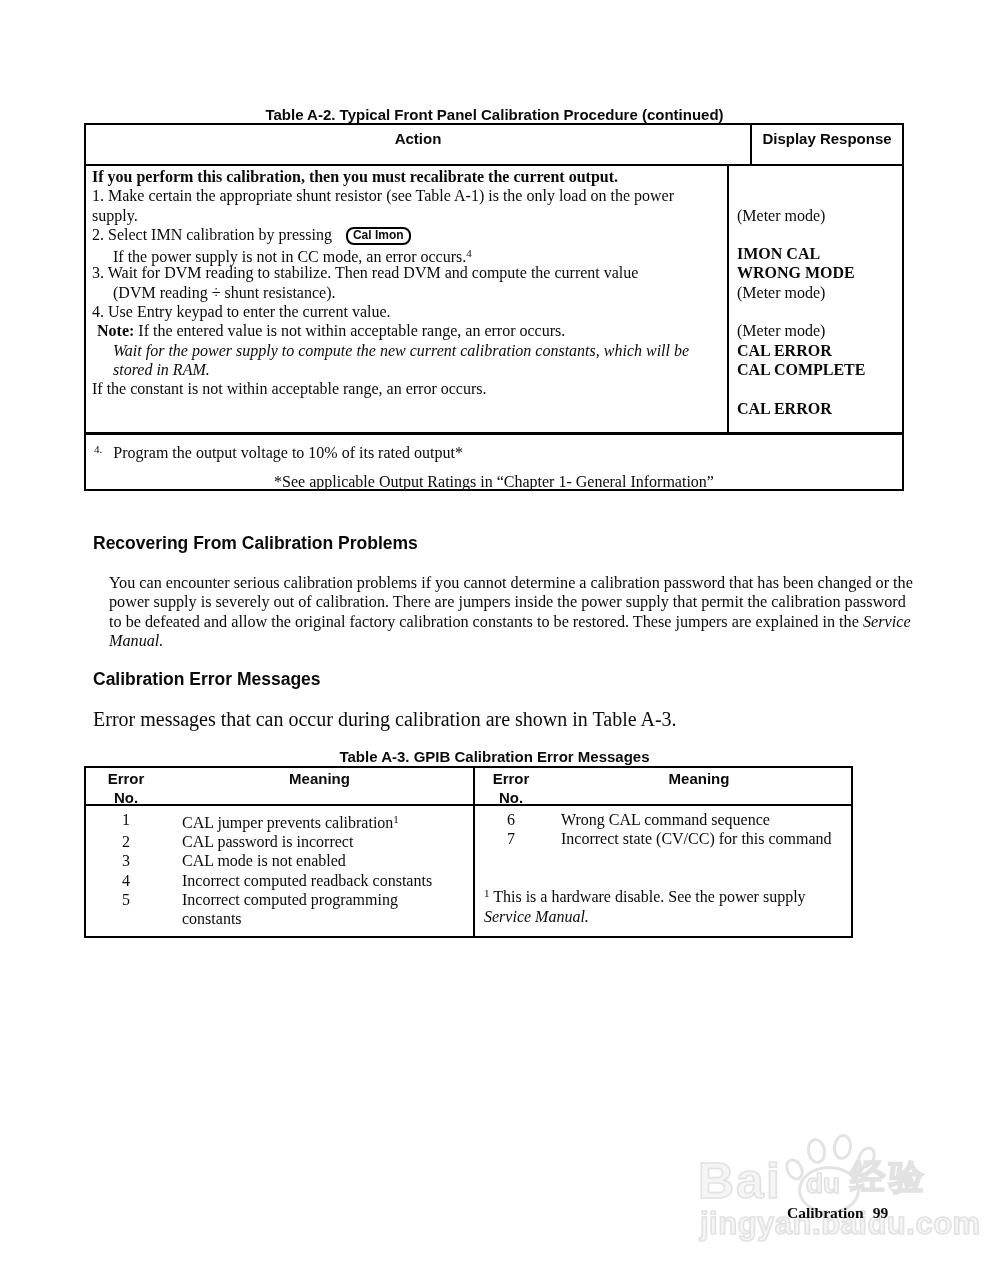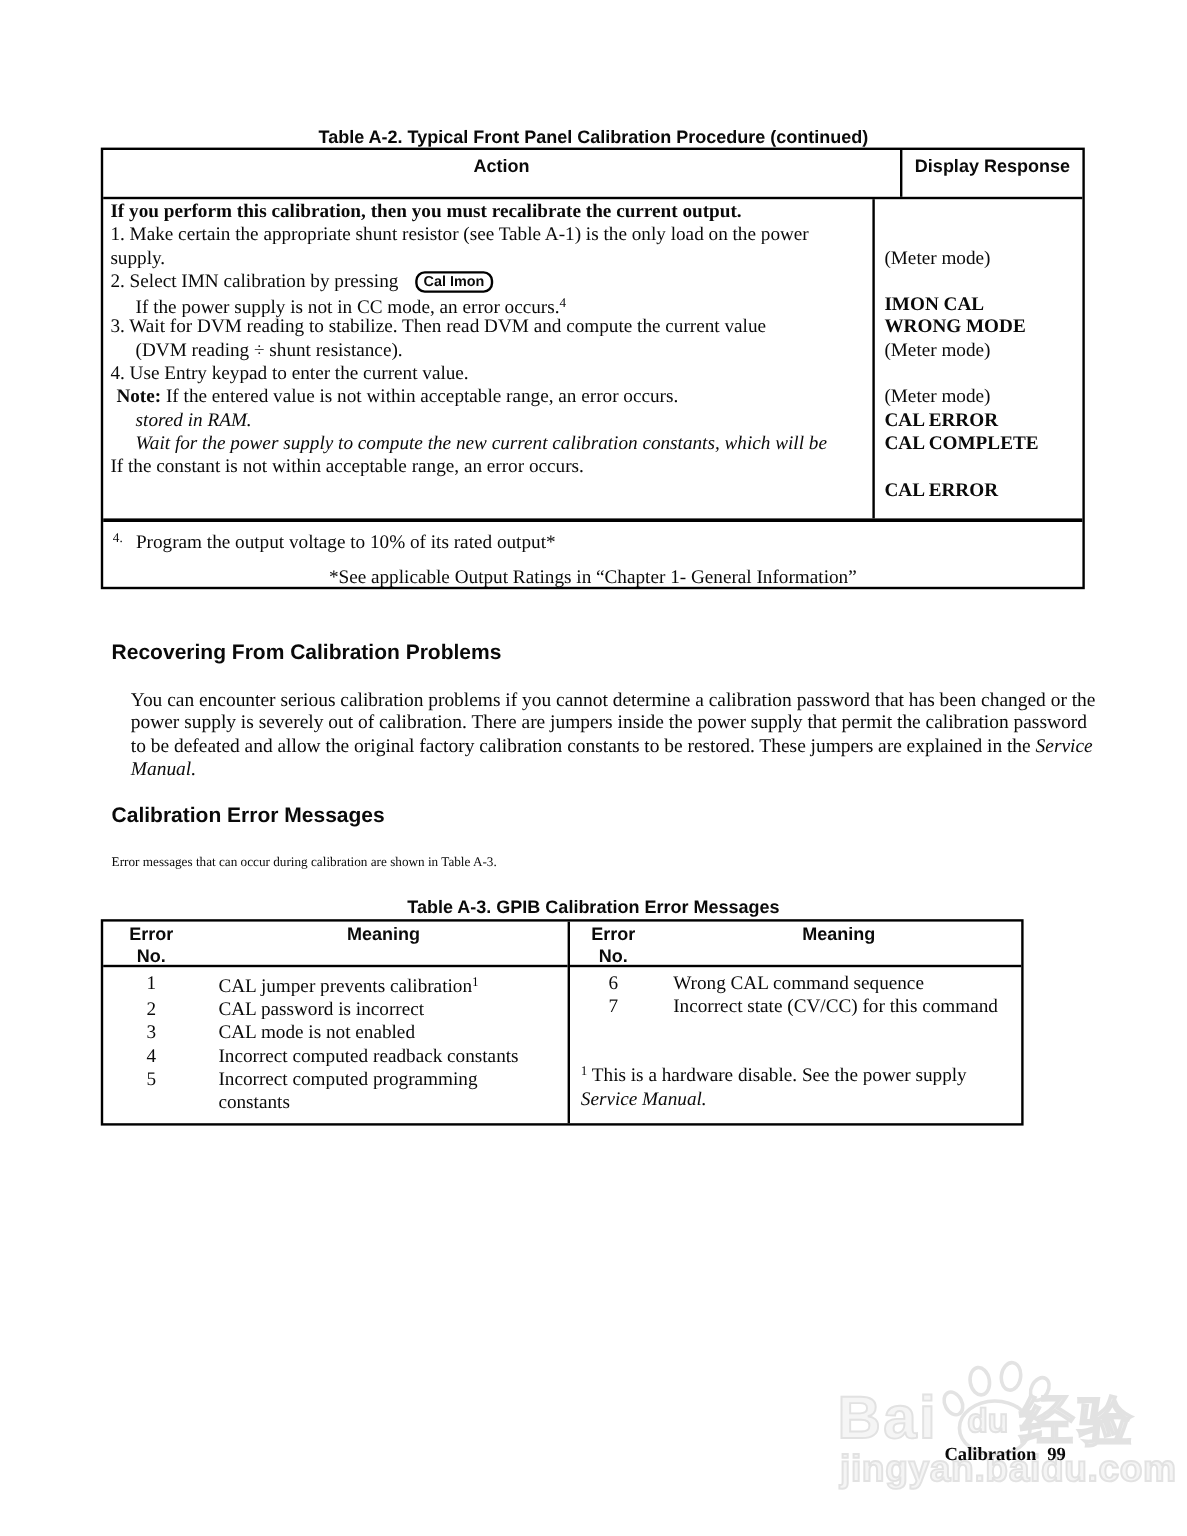--- a/index.html
+++ b/index.html
@@ -35,21 +35,21 @@
   #t2-foot { height:54px; padding:4px 8px 0 8px; font-size:16px; line-height:28px; }
   .fn-marker { font-size:11px; position:relative; top:-5px; }
   .fn-text1 { margin-left:11px; }
   .fn-line2 { text-align:center; }
 
   
   .sec-h { font:bold 17.5px "Liberation Sans", sans-serif; }
   #sec1-h { left:93px; top:533px; }
   #sec1-p { left:109px; top:574px; width:808px; font-size:16.2px; line-height:19.4px; }
   #sec2-h { left:93px; top:669px; }
-  #sec2-p { left:93px; top:710px; width:808px; font-size:11px; line-height:19.4px; }
+  #sec2-p { left:93px; top:710px; width:808px; font-size:20px; line-height:19.4px; }
 
   
   #t3-title { left:0; top:748px; width:989px; text-align:center;
               font:bold 15px "Liberation Sans", sans-serif; }
   #table-a3 { left:84px; top:766px; width:769px; height:172px;
               border:2px solid #000; display:flex; }
   .t3-half { display:flex; flex-direction:column; }
   .t3-left { width:387px; }
   .t3-right { flex:1; border-left:2px solid #000; }
   .t3-head { height:38px; border-bottom:2px solid #000; display:flex;
@@ -64,21 +64,21 @@
   .t3-left .t3-m { flex:1; padding-left:16px; }
   .t3-right .t3-m { flex:1; padding-left:14px; }
   .t3-note { margin-top:36px; padding-left:9px; padding-right:24px; }
 
   
   #watermark { pointer-events:none; z-index:1; }
   .wm-txt { color:#f5f5f5; -webkit-text-stroke:1.6px #e2e2e2;
             font-family:"Liberation Sans", sans-serif; font-weight:bold; }
   #wm-bai { left:698px; top:1152px; font-size:50px; letter-spacing:2px; }
   #wm-du  { left:806px; top:1168px; font-size:28px; }
-  #wm-cn  { left:850px; top:1154px; font-size:45px; letter-spacing:4px; }
+  #wm-cn  { left:850px; top:1154px; font-size:35px; letter-spacing:4px; }
   #wm-url { left:700px; top:1206px; font-size:31px; letter-spacing:0.5px; }
   .paw-part { position:absolute; border:3px solid #e3e3e3; border-radius:50%; background:transparent; }
   #paw { left:780px; top:1132px; width:110px; height:85px; }
 
   
   #footer { left:787px; top:1204px; z-index:2; font:bold 15.5px "Liberation Serif", serif; }
   #footer .pgnum { margin-left:9px; }
 </style>
 </head>
 <body>
@@ -95,22 +95,22 @@
     <div class="t2-action">
       <div class="line b">If you perform this calibration, then you must recalibrate the current output.</div>
       <div class="line">1. Make certain the appropriate shunt resistor (see Table A-1) is the only load on the power</div>
       <div class="line">supply.</div>
       <div class="line"><span>2. Select IMN calibration by pressing</span><span class="keycap">Cal Imon</span></div>
       <div class="line ind"><span>If the power supply is not in CC mode, an error occurs.</span><sup>4</sup></div>
       <div class="line">3. Wait for DVM reading to stabilize. Then read DVM and compute the current value</div>
       <div class="line ind">(DVM reading ÷ shunt resistance).</div>
       <div class="line">4. Use Entry keypad to enter the current value.</div>
       <div class="line ind-sm"><span class="b">Note:</span><span> If the entered value is not within acceptable range, an error occurs.</span></div>
+      <div class="line ind i">Wait for the power supply to compute the new current calibration constants, which will be</div>
       <div class="line ind i">stored in RAM.</div>
-      <div class="line ind i">Wait for the power supply to compute the new current calibration constants, which will be</div>
       <div class="line">If the constant is not within acceptable range, an error occurs.</div>
     </div>
 
     <div class="t2-resp">
       <div class="line"></div>
       <div class="line"></div>
       <div class="line">(Meter mode)</div>
       <div class="line"></div>
       <div class="line b">IMON CAL</div>
       <div class="line b">WRONG MODE</div>

